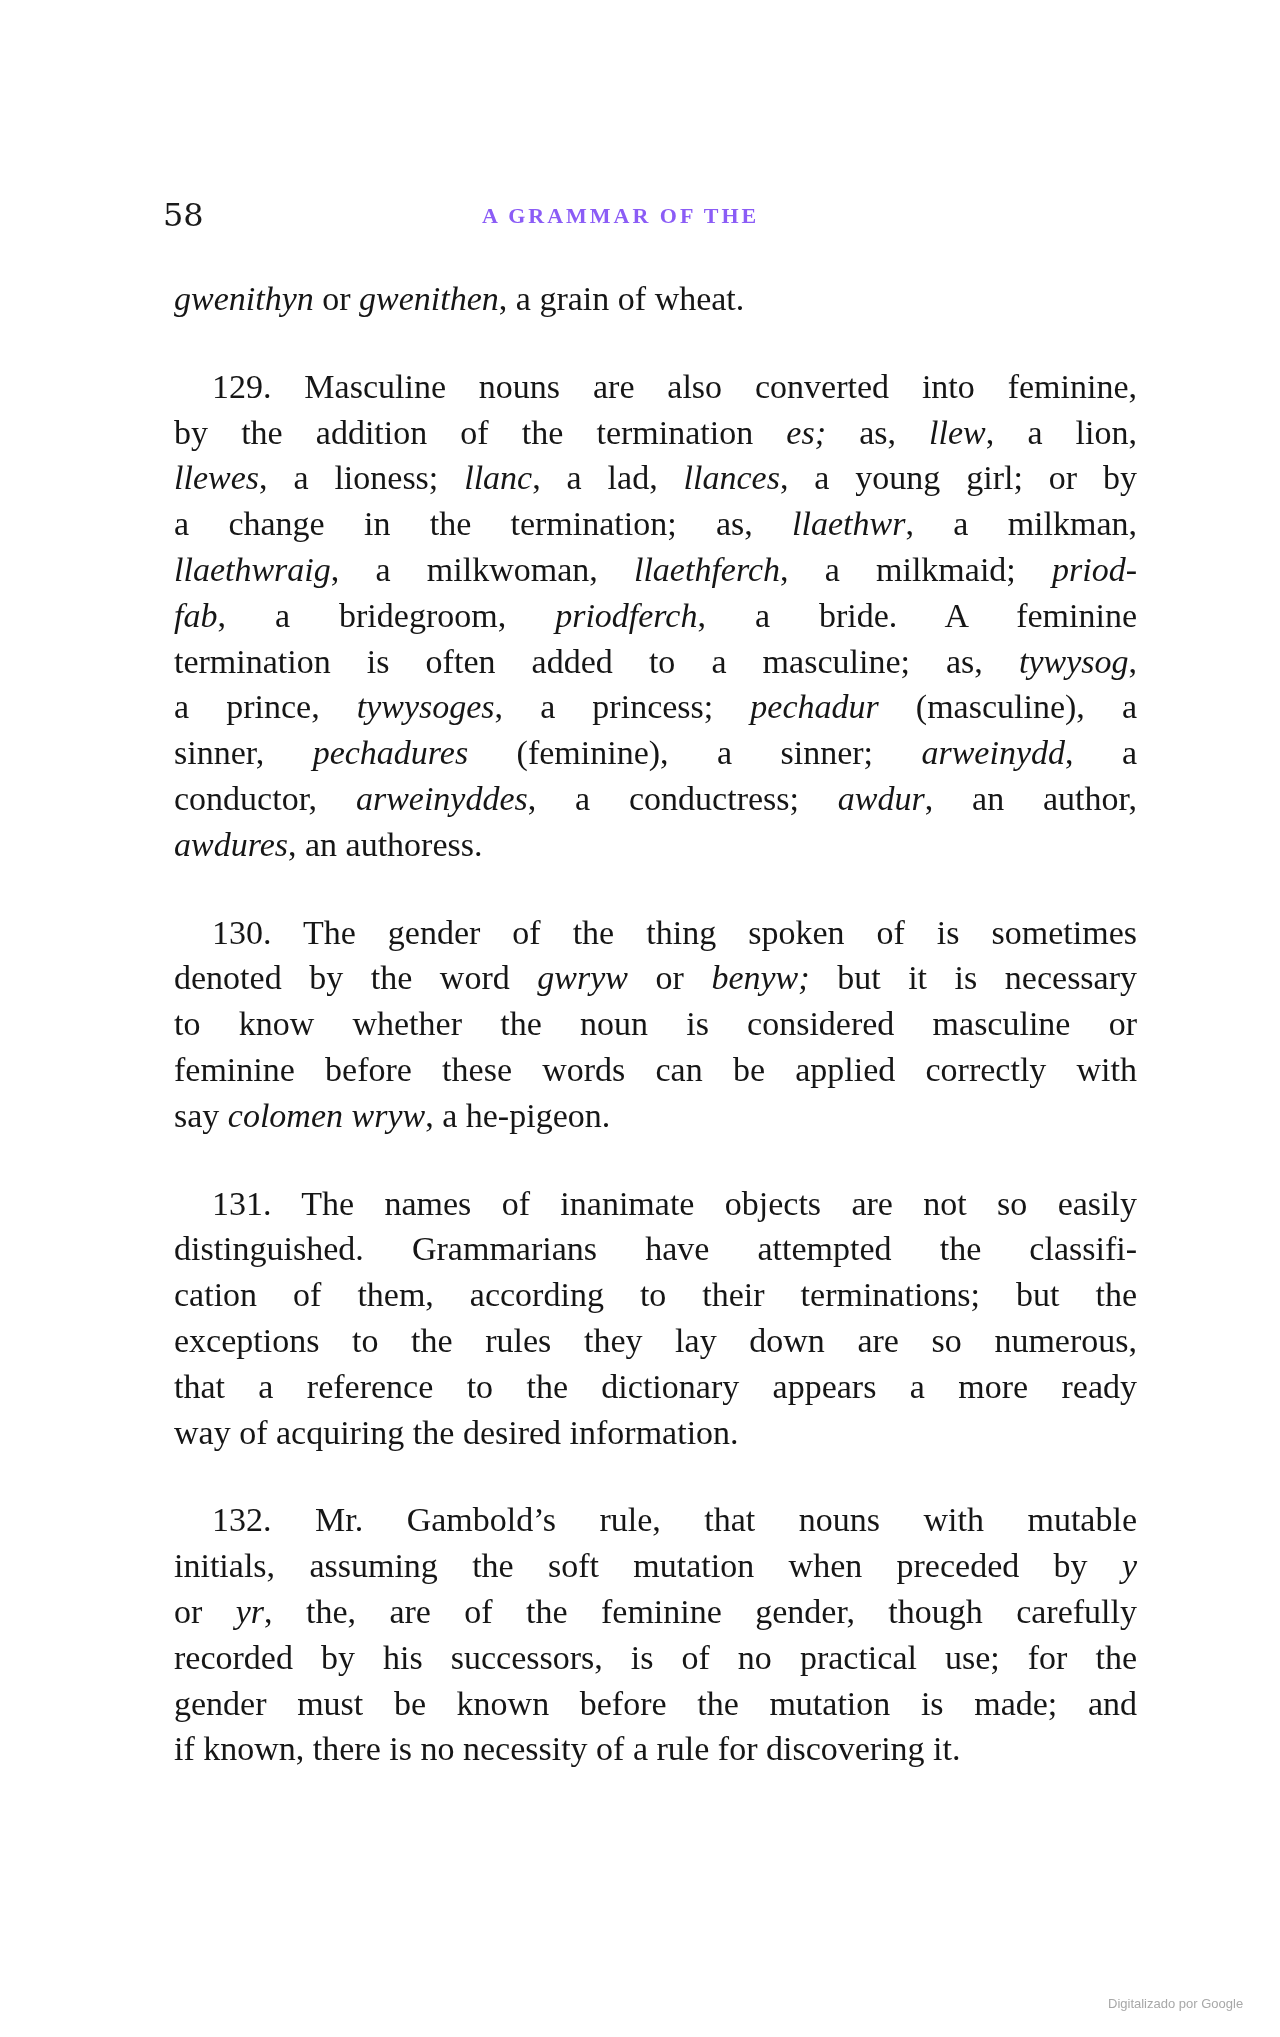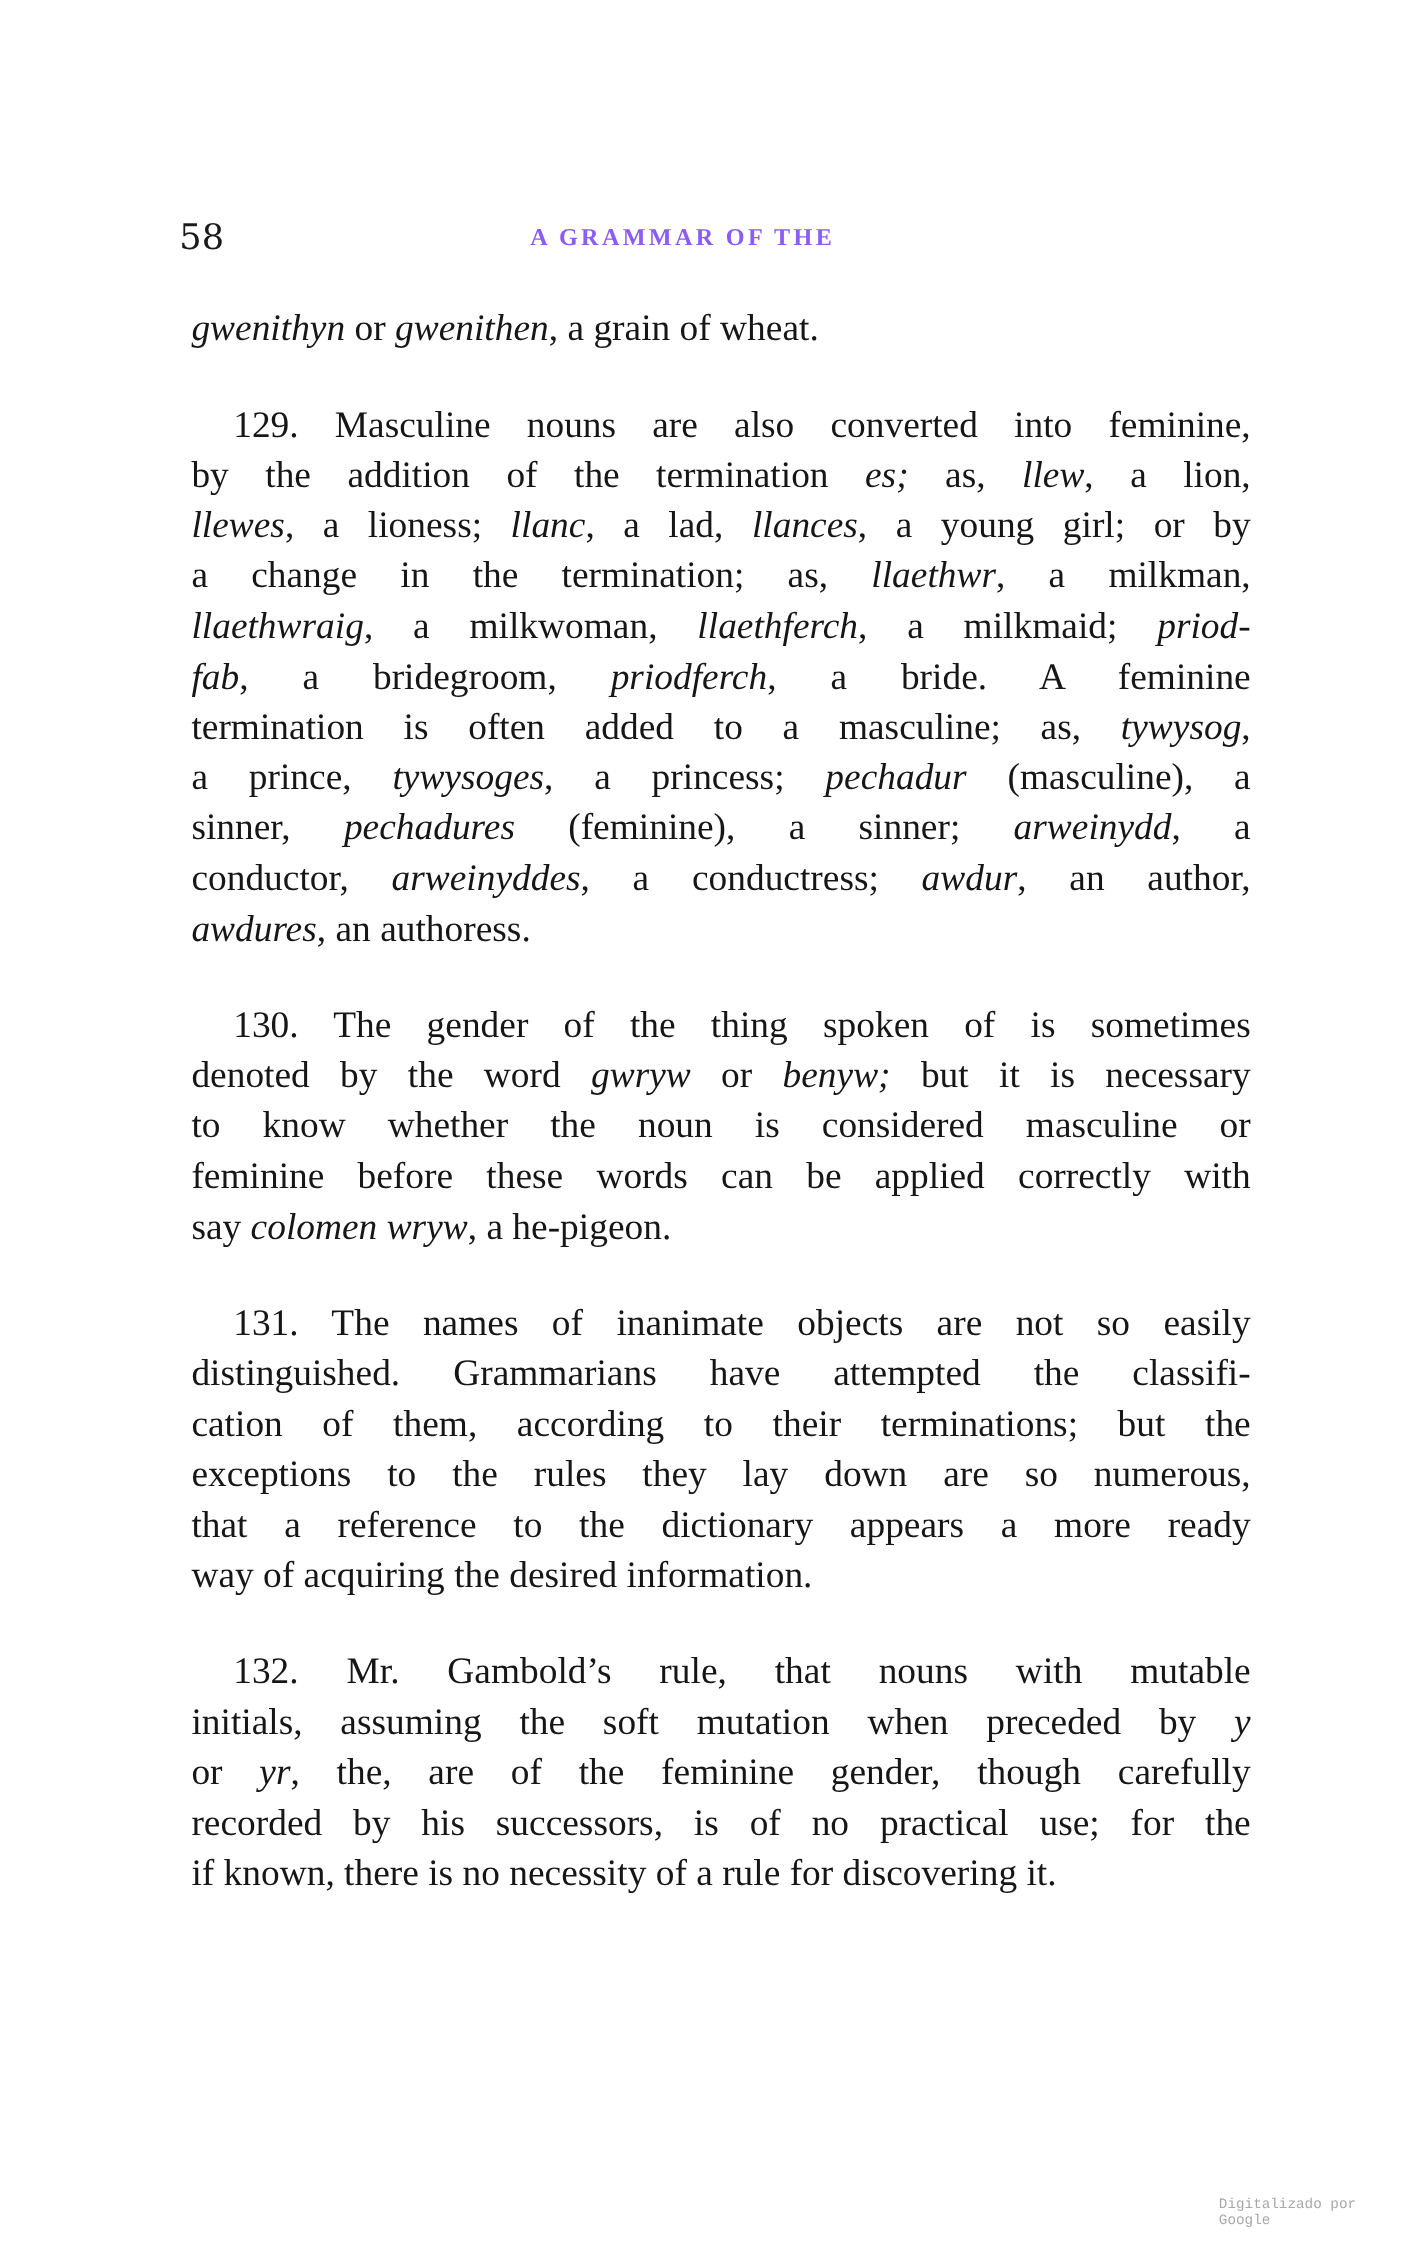--- a/index.html
+++ b/index.html
@@ -22,21 +22,21 @@
   }
   .line {
     display: block; height: 45.8px; white-space: nowrap;
     text-align: justify; text-align-last: justify;
   }
   .line.last { text-align-last: left; }
   .line.indent { padding-left: 38px; margin-top: 42px; }
   .it { font-style: italic; }
   .watermark {
     position: absolute; left: 1108px; top: 1996px;
-    font-family: Liberation Mono, monospace; font-size: 13px; color: #a8a8a8;
+    font-family: Liberation Sans, sans-serif; font-size: 13px; color: #a8a8a8;
   }
 </style>
 </head>
 <body>
 
 <div class="page">
   <div class="folio">58</div>
   <div class="running-head">A GRAMMAR OF THE</div>
 
   <div class="body" id="body">
@@ -69,18 +69,19 @@
         <span class="line"><span>cation of them, according to their terminations; but the</span></span>
         <span class="line"><span>exceptions to the rules they lay down are so numerous,</span></span>
         <span class="line"><span>that a reference to the dictionary appears a more ready</span></span>
         <span class="line last"><span>way of acquiring the desired information.</span></span>
       </div>
       <div>
         <span class="line indent"><span>132. Mr. Gambold’s rule, that nouns with mutable</span></span>
         <span class="line"><span>initials, assuming the soft mutation when preceded by </span><span class="it">y</span></span>
         <span class="line"><span>or </span><span class="it">yr</span><span>, the, are of the feminine gender, though carefully</span></span>
         <span class="line"><span>recorded by his successors, is of no practical use; for the</span></span>
+        <span class="line"><span>gender must be known before the mutation is made; and</span></span>
         <span class="line last"><span>if known, there is no necessity of a rule for discovering it.</span></span>
       </div>
     </div>
 
   <div class="watermark">Digitalizado por Google</div>
 </div>
 
 </body></html>

